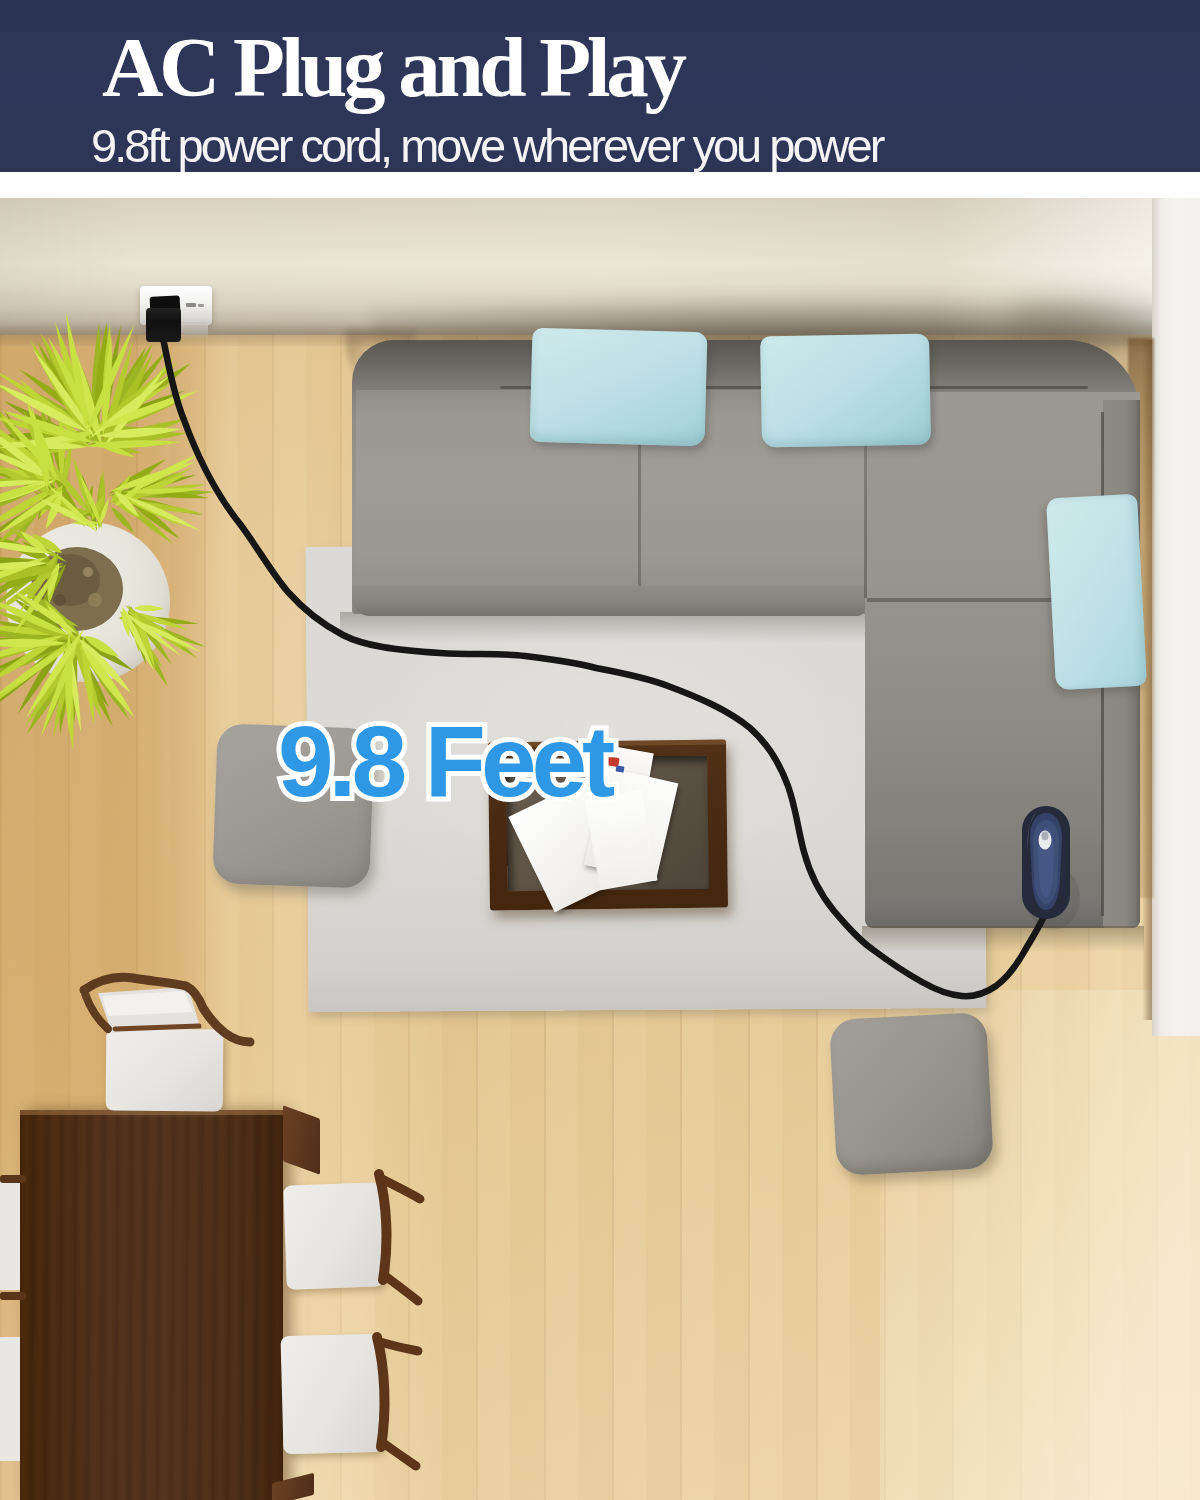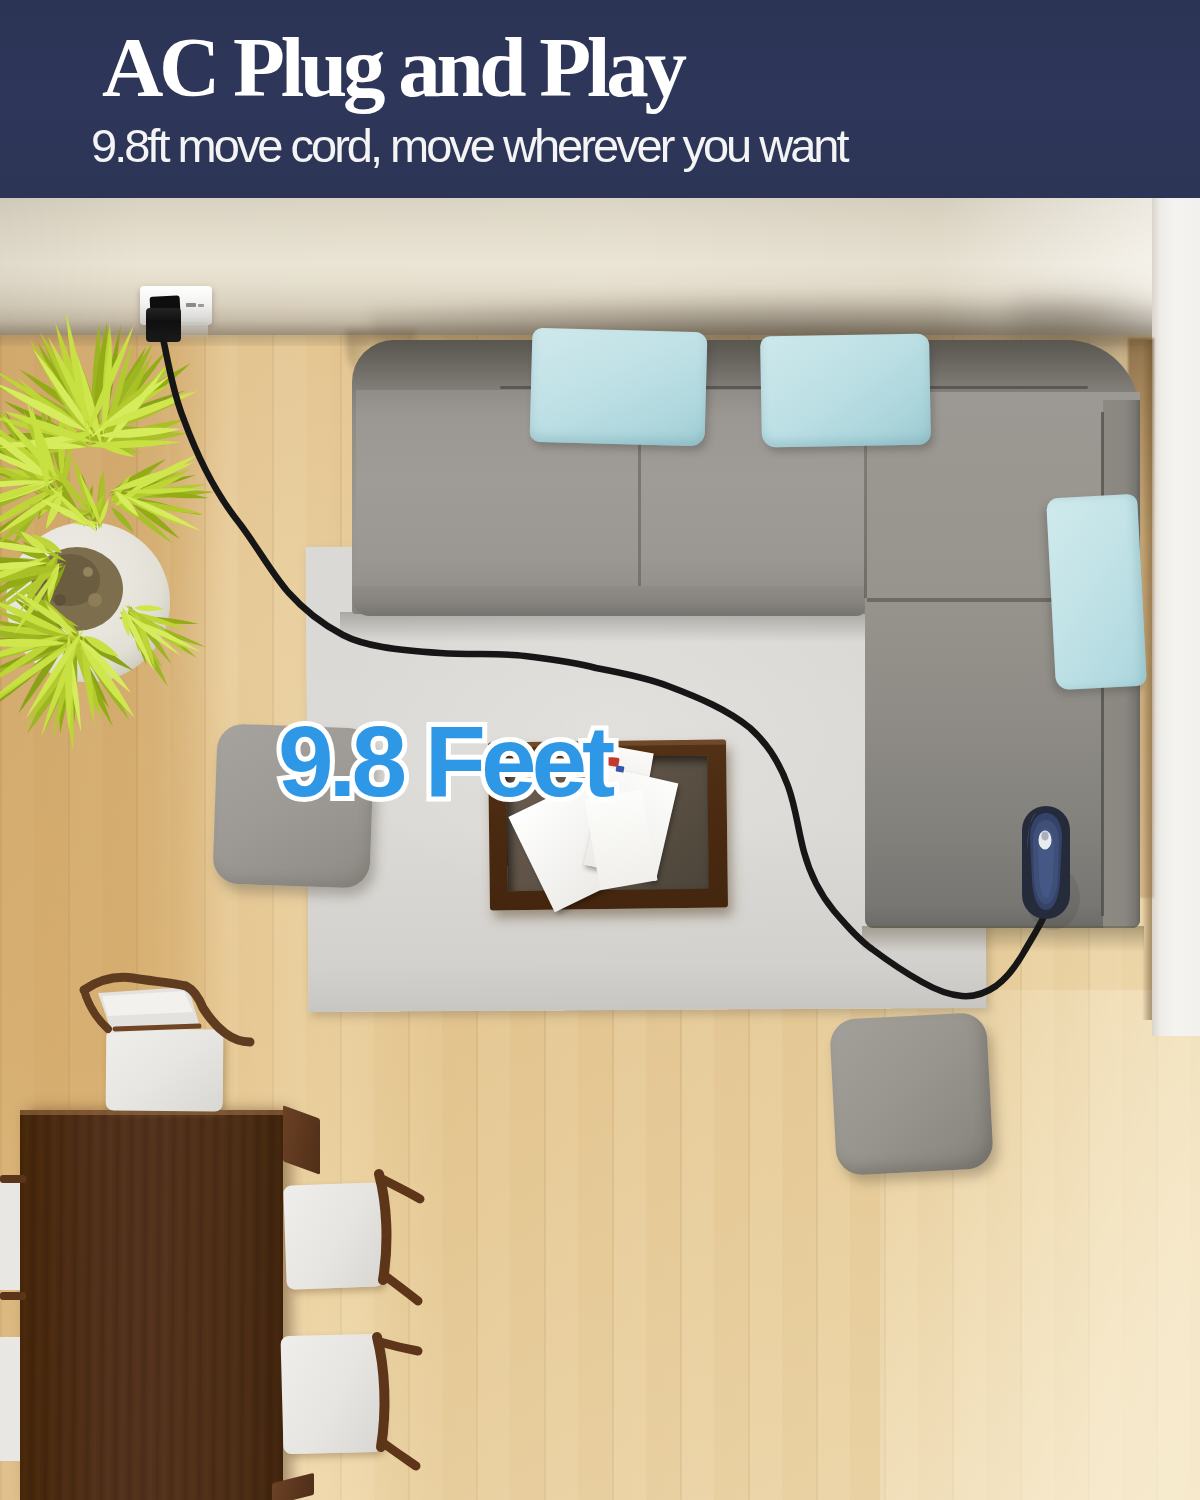--- a/index.html
+++ b/index.html
@@ -474,21 +474,21 @@
     <path d="M 1030,838 C 1030,822 1037,813 1046,813 C 1055,813 1062,822 1062,838 L 1060,880 C 1059,898 1054,910 1046,910 C 1038,910 1033,898 1032,880 Z" fill="#35436a"></path>
     <path d="M 1033,842 C 1033,828 1039,820 1046,820 C 1053,820 1059,828 1059,842 L 1058,878 C 1057,894 1052,904 1046,904 C 1040,904 1035,894 1034,878 Z" fill="#3e5078"></path>
     <path d="M 1038,848 C 1038,836 1042,828 1046,828 C 1050,828 1054,836 1054,848 L 1053,876 C 1052,890 1049,898 1046,898 C 1043,898 1040,890 1039,876 Z" fill="#475a88" opacity="0.8"></path>
     <ellipse cx="1045" cy="840" rx="6.5" ry="9.5" fill="#e9ebef"></ellipse>
     <ellipse cx="1045" cy="836" rx="3.6" ry="4.4" fill="#aab0ba"></ellipse>
   </g>
 
   <text x="278" y="796" font-family="Liberation Sans, sans-serif" font-size="100" font-weight="bold" fill="#2e98e6" stroke="#ffffff" stroke-width="10" paint-order="stroke" letter-spacing="-5">9.8 Feet</text>
 </svg>
 
-<div class="abs" id="header" style="left:0;top:0;width:1200px;height:198px;z-index:50;
+<div class="abs" id="header" style="left:0;top:0;width:1200px;height:172px;z-index:50;
   background:linear-gradient(180deg, #2c3456 0%, #2e3659 50%, #2d3557 100%);">
 
   <div style="position:absolute;left:102px;top:18px;font-family:'Liberation Serif',serif;font-weight:bold;font-size:85px;color:#ffffff;letter-spacing:-4.3px;">AC Plug and Play</div>
 
-  <div style="position:absolute;left:91px;top:118px;font-family:'Liberation Sans',sans-serif;font-size:47px;color:#f4f4f4;letter-spacing:-3px;">9.8ft move cord, move wherever you want</div>
+  <div style="position:absolute;left:91px;top:118px;font-family:'Liberation Sans',sans-serif;font-size:47px;color:#f4f4f4;letter-spacing:-3px;">9.8ft power cord, move wherever you power</div>
 </div>
 
 </div>
 
 </body></html>

